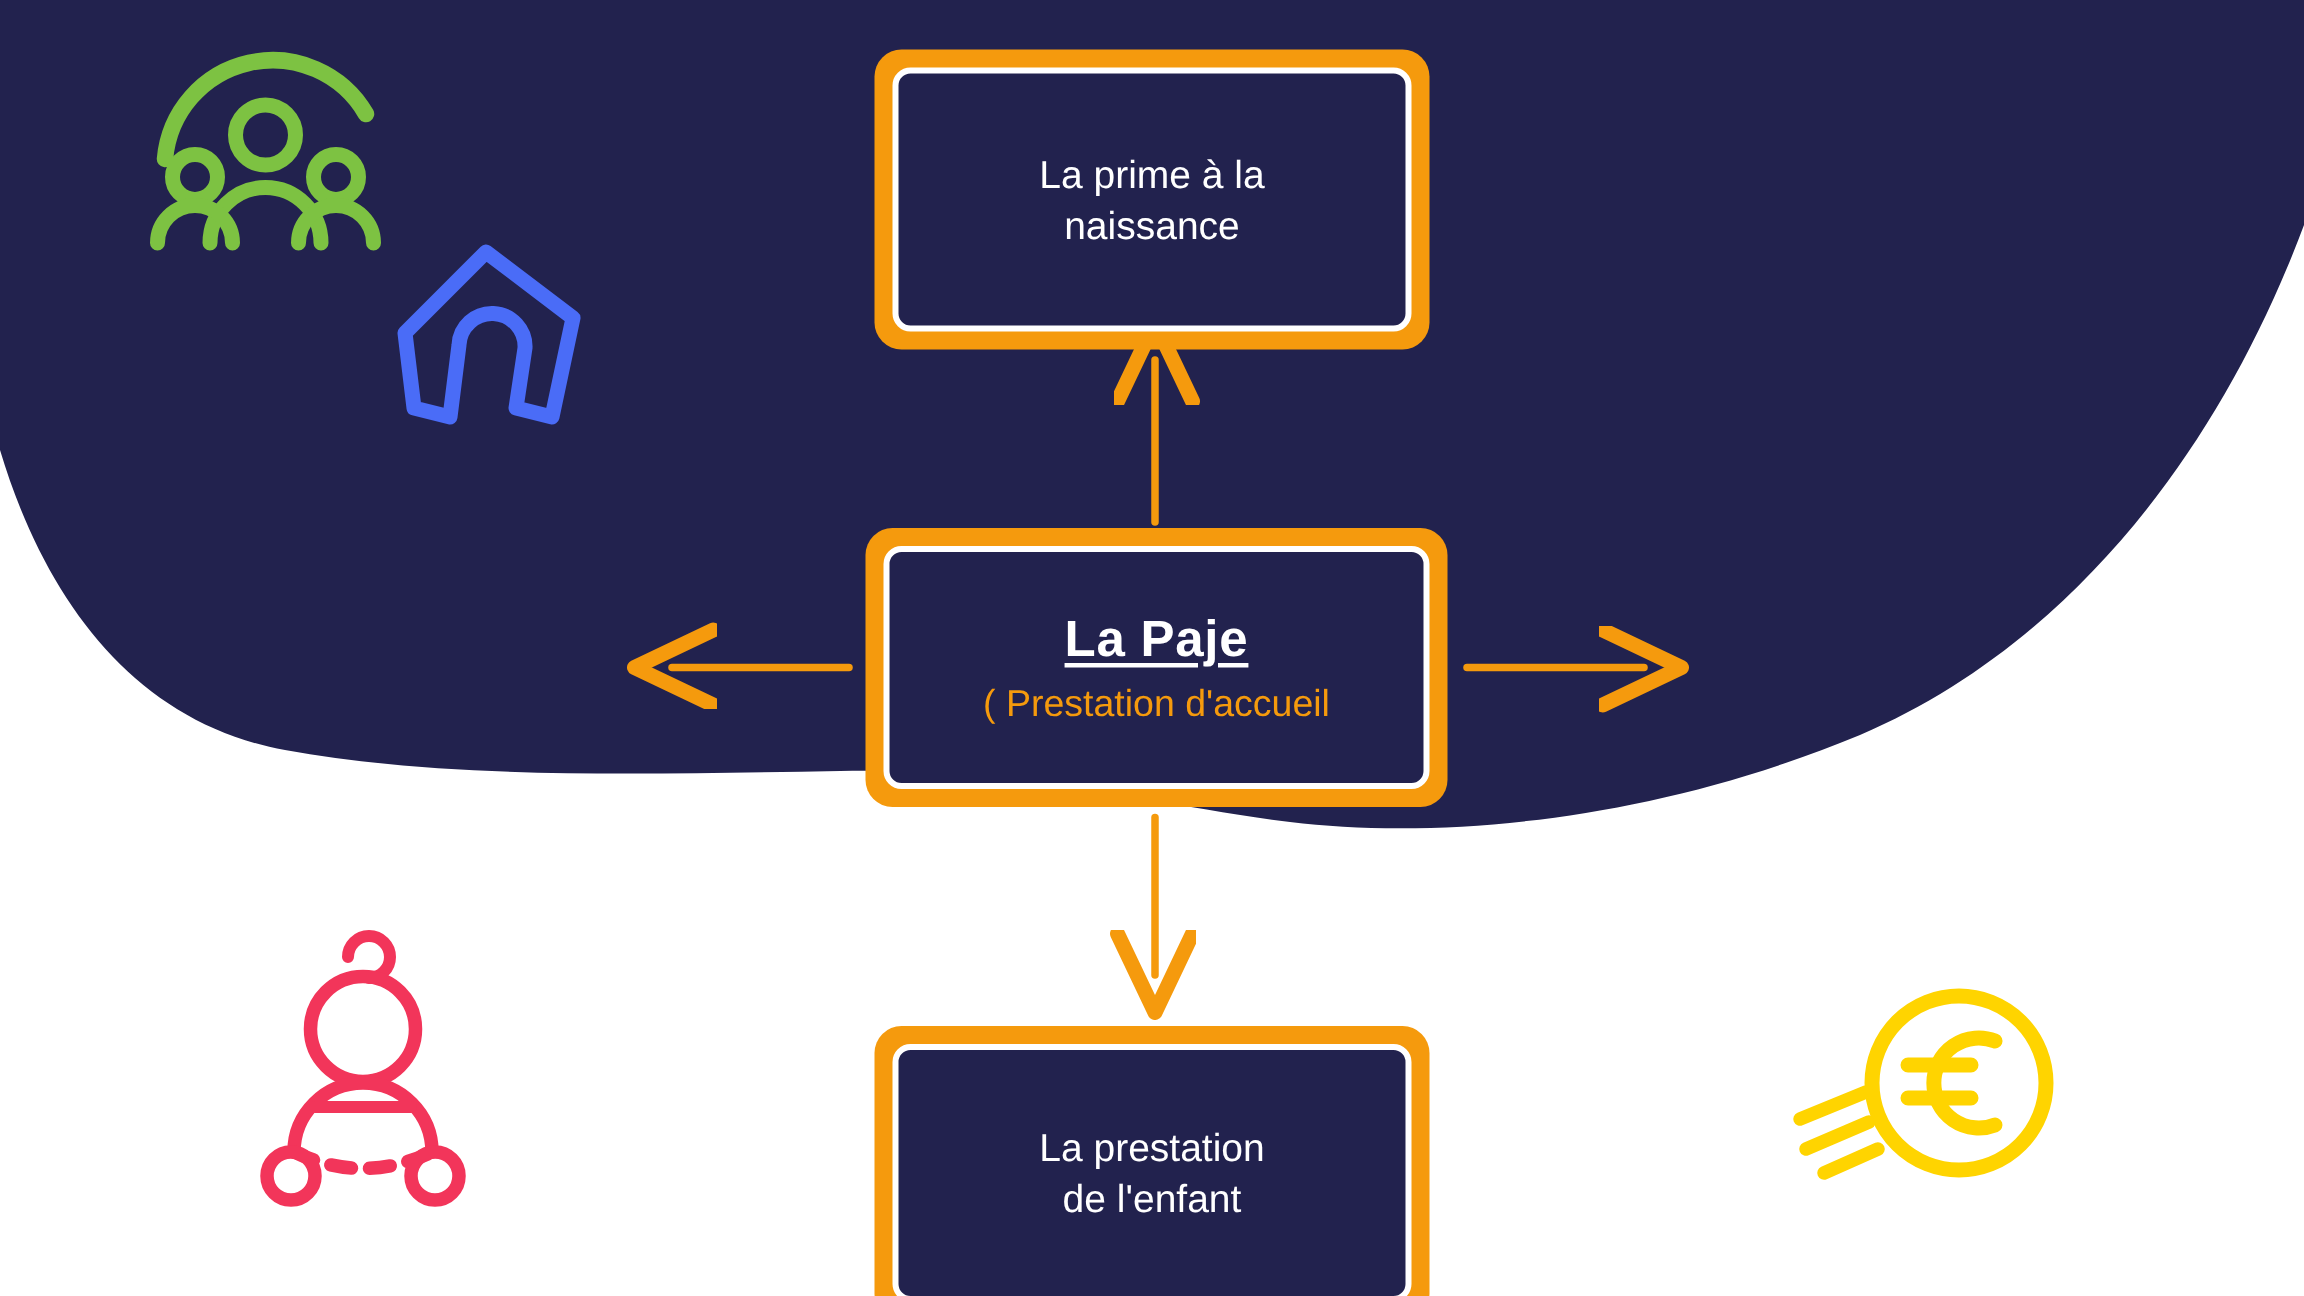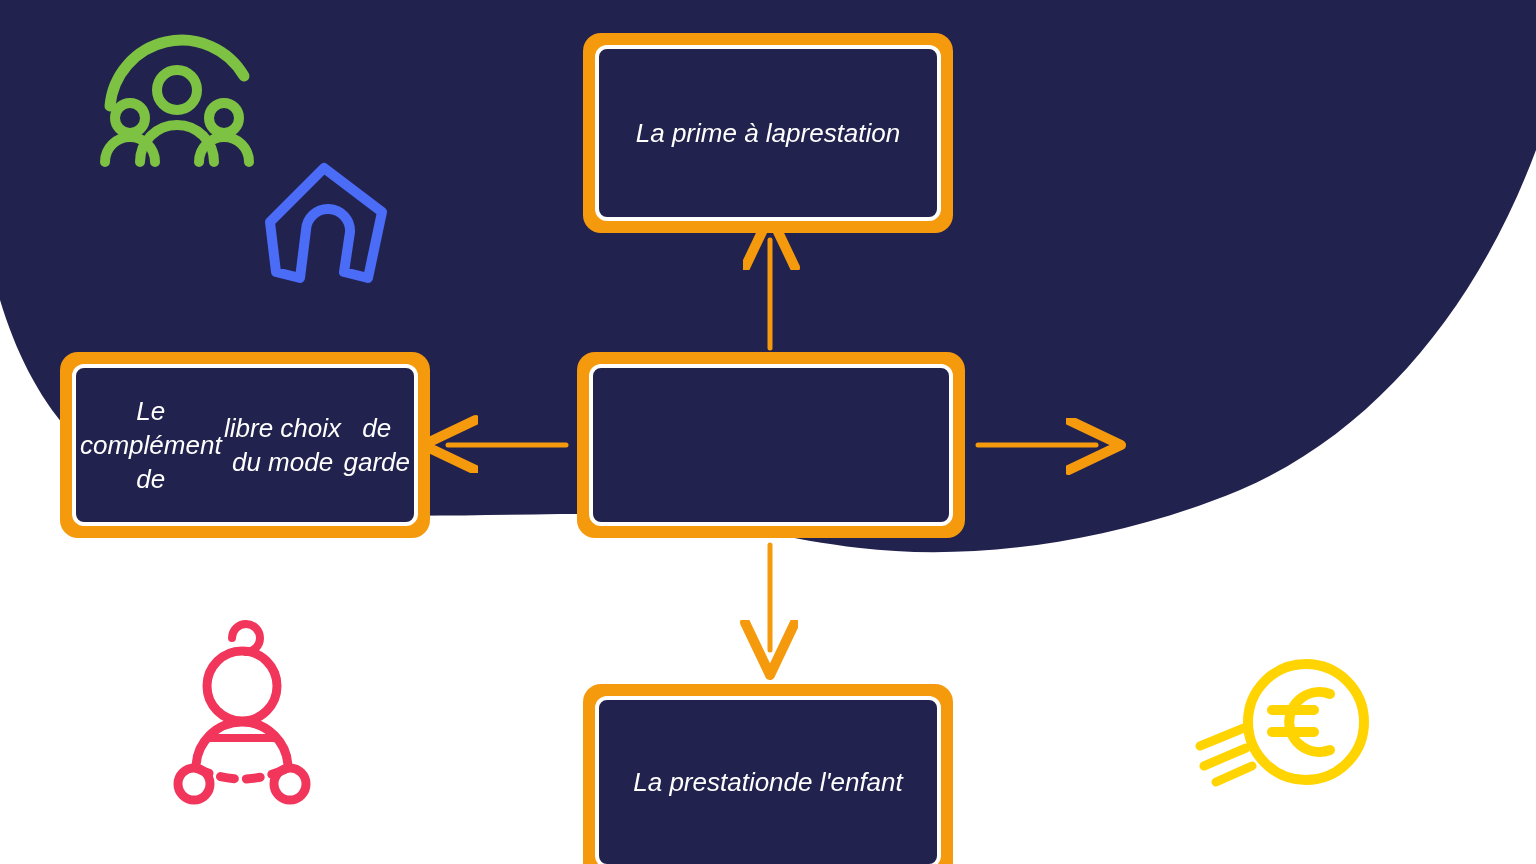--- a/index.html
+++ b/index.html
@@ -49,29 +49,28 @@
     box-sizing: border-box;
   }
   .node-inner {
     background: #22224e;
     border: 4px solid #ffffff;
     border-radius: 12px;
     width: 100%;
     height: 100%;
     box-sizing: border-box;
     display: flex;
-    flex-direction: row;
+    flex-direction: column;
     align-items: center;
     justify-content: center;
     text-align: center;
     color: #ffffff;
     font-size: 26px;
     line-height: 1.32;
     padding: 6px 4px;
-    font-style: italic;
   }
 
   .node-prime {
     left: 583px; top: 33px;
     width: 370px; height: 200px;
   }
   .node-center {
     left: 577px; top: 352px;
     width: 388px; height: 186px;
   }
@@ -160,36 +159,31 @@
       <line x1="770" y1="348" x2="770" y2="240" marker-end="url(#ah)"></line>
       <line x1="566" y1="445" x2="448" y2="445" marker-end="url(#ah)"></line>
       <line x1="978" y1="445" x2="1096" y2="445" marker-end="url(#ah)"></line>
       <line x1="770" y1="545" x2="770" y2="650" marker-end="url(#ah)"></line>
     </g>
   </svg>
 
   <div class="node node-prime">
     <div class="node-inner">
       <span>La prime à la</span>
-      <span>prestation</span>
+      <span>naissance</span>
     </div>
   </div>
 
   <div class="node node-center">
     <div class="node-inner">
+      <span class="center-title">La Paje</span>
+      <span class="center-sub">( Prestation d'accueil</span>
     </div>
   </div>
 
-  <div class="node node-complement">
-    <div class="node-inner">
-      <span>Le complément de</span>
-      <span>libre choix du mode</span>
-      <span>de garde</span>
-    </div>
-  </div>
 
 
   <div class="node node-prestation">
     <div class="node-inner">
       <span>La prestation</span>
       <span>de l'enfant</span>
     </div>
   </div>
 
 </div>

